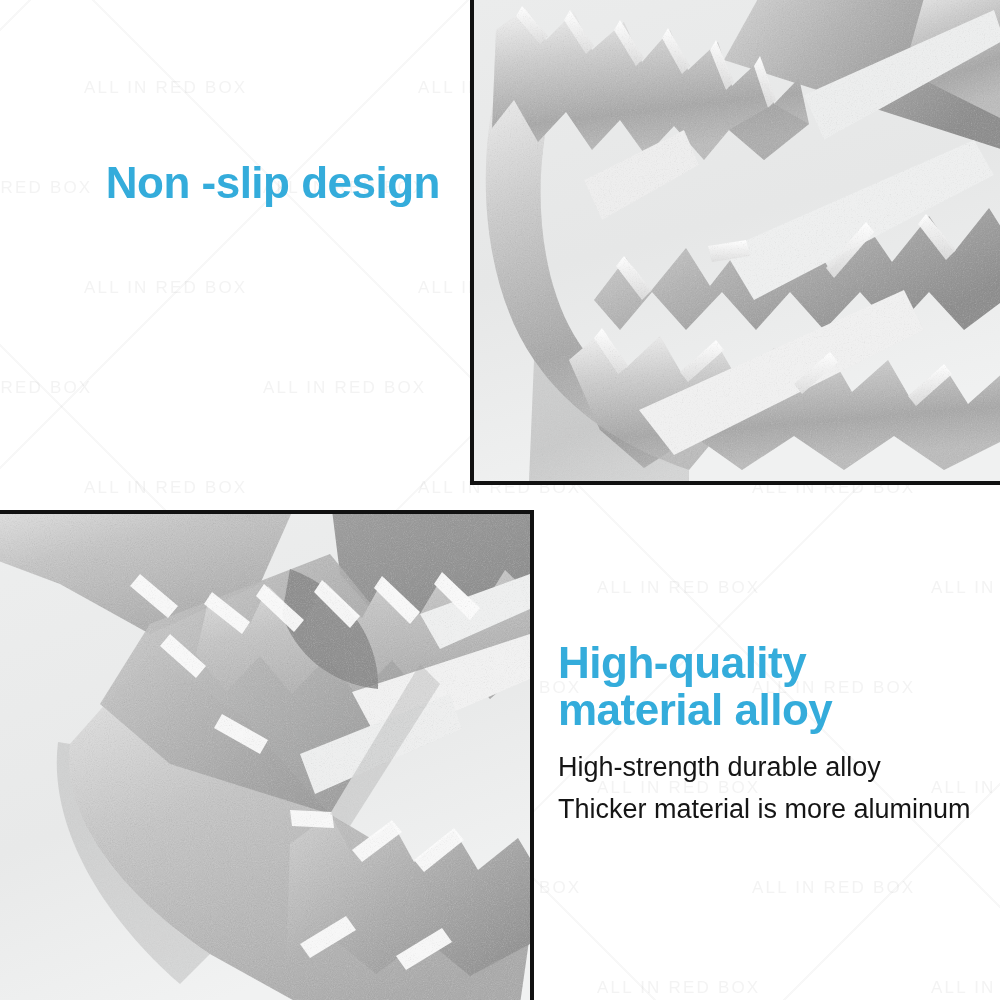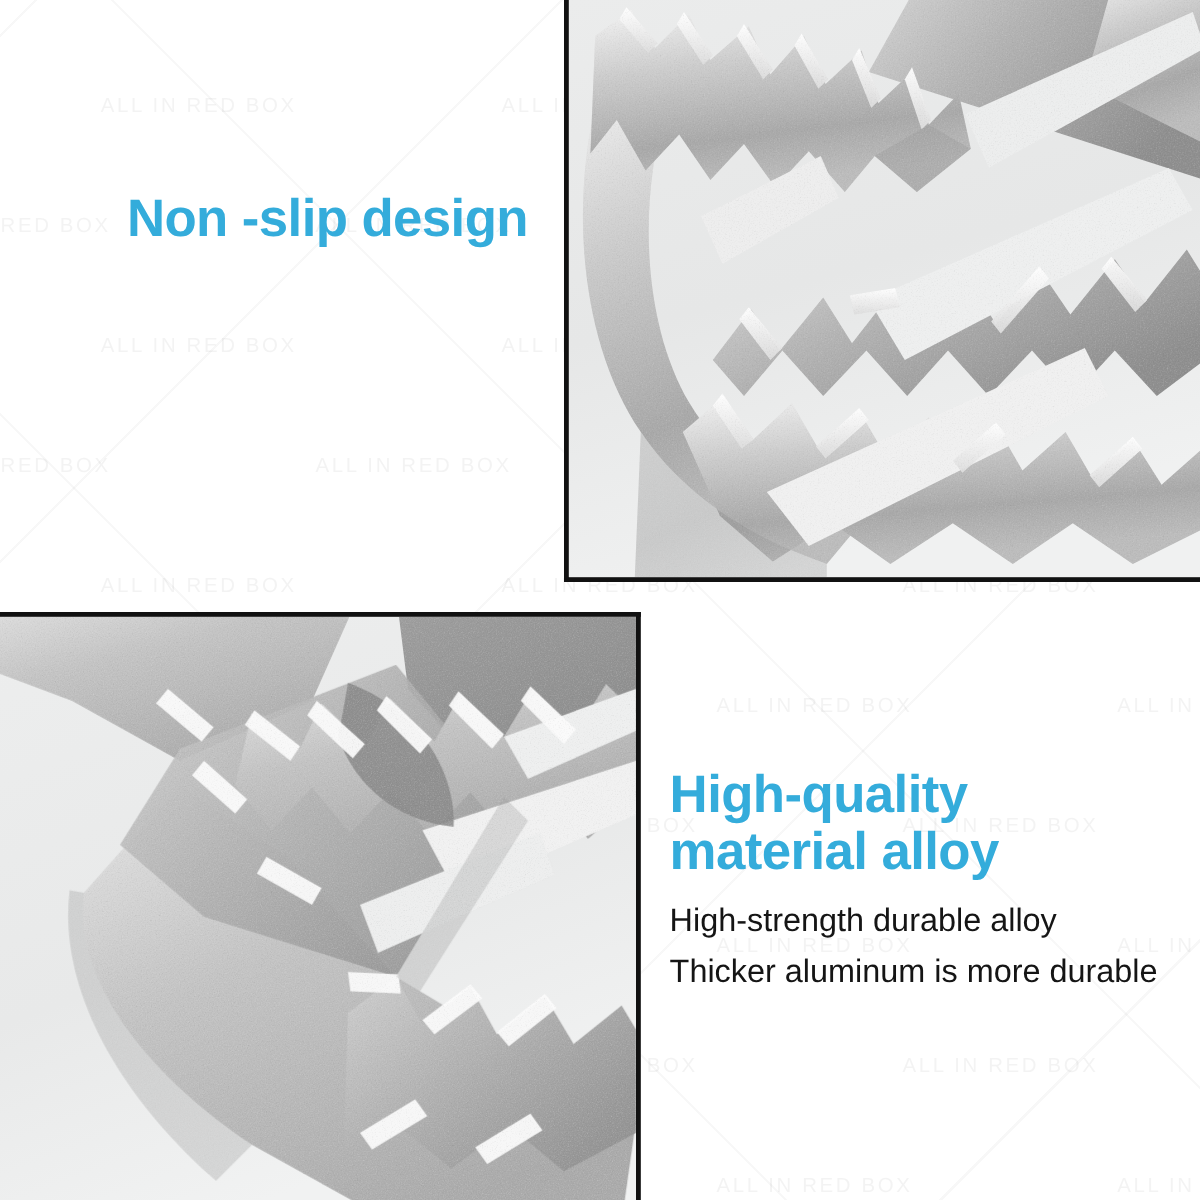--- a/index.html
+++ b/index.html
@@ -366,16 +366,16 @@
       <span class="hl-line">Non -slip design</span>
     </div>
   </div>
 
   <div class="text-block" id="text-block-bottom-right">
     <div class="headline">
       <span class="hl-line">High-quality</span>
       <span class="hl-line">material alloy</span>
     </div>
     <div class="subline">High-strength durable alloy</div>
-    <div class="subline">Thicker aluminum is more durable</div>
+    <div class="subline">Thicker material is more aluminum</div>
   </div>
 
 </div>
 
 </body></html>

